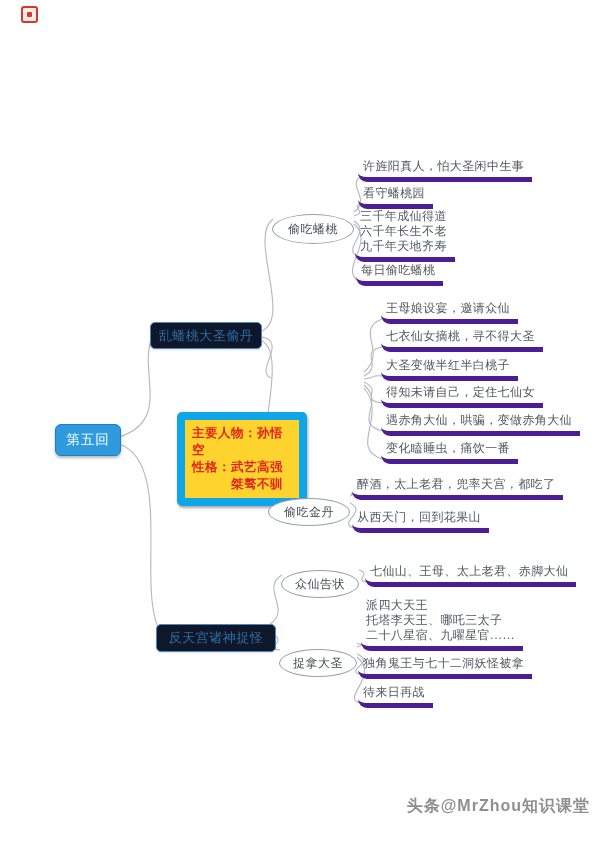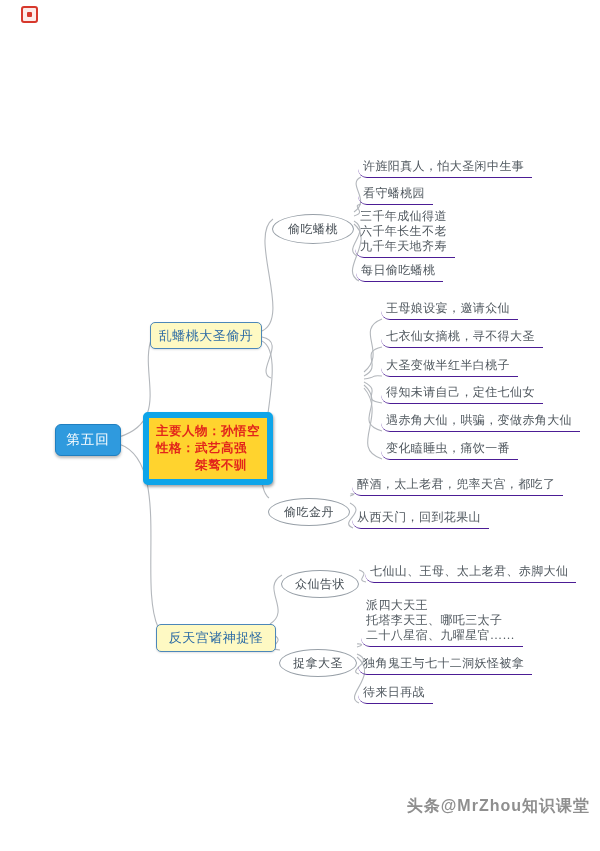--- a/index.html
+++ b/index.html
@@ -10,37 +10,37 @@
   #canvas{position:absolute;left:0;top:0;width:600px;height:851px;}
   svg.links{position:absolute;left:0;top:0;z-index:0;}
   svg.links path{fill:none;stroke:#b3b7bc;stroke-width:1.1px;}
   .node{position:absolute;z-index:2;box-sizing:border-box;}
   .root{
     width:66px;height:32px;background:#2f9ade;border:1px solid #1f7fc0;border-radius:6px;
     color:#ffffff;font-size:13.5px;display:flex;align-items:center;justify-content:center;
     box-shadow:0 2px 3px rgba(0,0,0,.28);letter-spacing:1px;
   }
   .branch{
-    background:#fef9c3;border:1.2px solid #4c87b9;border-radius:5px;color:#2e6ca5;
+    background:#0f172a;border:1.2px solid #4c87b9;border-radius:5px;color:#2e6ca5;
     font-size:13px;display:flex;align-items:center;justify-content:center;
     box-shadow:0 1px 2px rgba(0,0,0,.12);letter-spacing:.5px;
   }
   .topic{
     background:#ffffff;border:1px solid #98a0a8;border-radius:50%;color:#474f56;
     font-size:12px;display:flex;align-items:center;justify-content:center;letter-spacing:.5px;margin-top:12px;
   }
   .leaf{
     color:#50585f;font-size:12px;line-height:15px;white-space:pre-line;
-    padding:0 8px 3px 5px;border-bottom:1px solid #4c1d95;border-bottom-left-radius:9px;
+    padding:0 8px 3px 5px;border-bottom:5px solid #4c1d95;border-bottom-left-radius:9px;
     display:inline-block;letter-spacing:.4px;
   }
   .note{
-    width:130px;background:#ffd32e;border:6px solid #0ea5e9;border-radius:5px;
+    width:130px;background:#ffd32e;border:8px solid #0ea5e9;border-radius:5px;
     color:#e2251b;font-weight:bold;font-size:12.5px;line-height:17px;white-space:pre-line;
-    padding:5px 7px;box-shadow:1px 2px 3px rgba(0,0,0,.35);letter-spacing:.5px;
+    padding:5px 7px;box-shadow:1px 2px 3px rgba(0,0,0,.35);letter-spacing:.5px;margin-left:34px;
   }
   .watermark{
     position:absolute;right:10px;top:796px;z-index:3;color:#8f8f8f;font-size:16px;
     font-weight:bold;letter-spacing:1px;
     font-family:"Liberation Sans","DejaVu Sans",sans-serif;
     text-shadow:1px 1px 0 #ffffff;
   }
   .seal{
     position:absolute;left:21px;top:6px;width:13px;height:13px;z-index:3;
     border:2px solid #d7382c;border-radius:3px;background:#fdecea;

